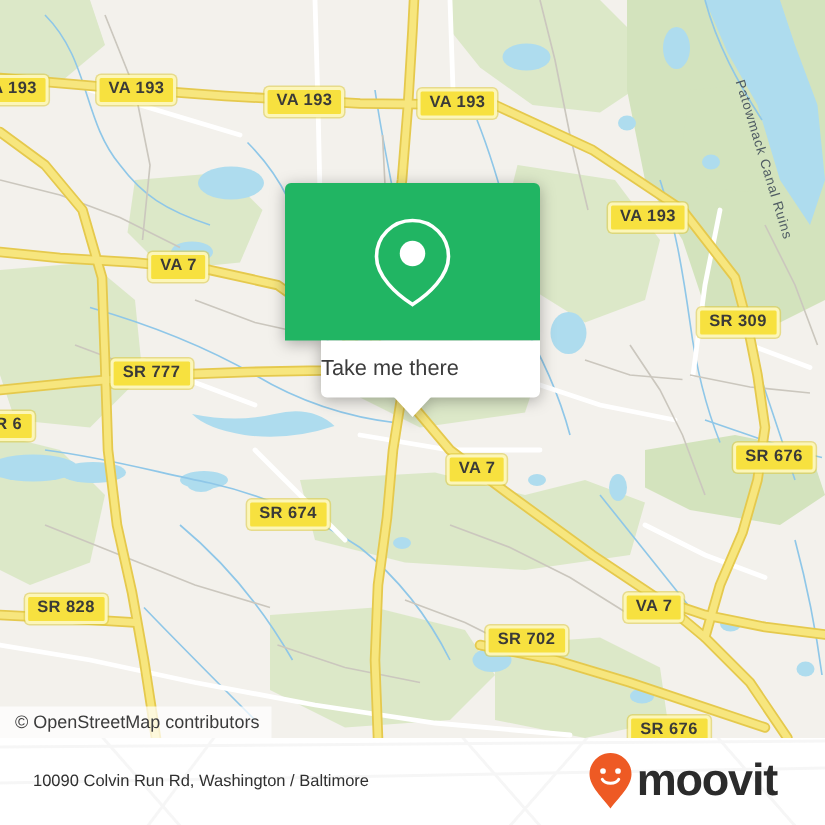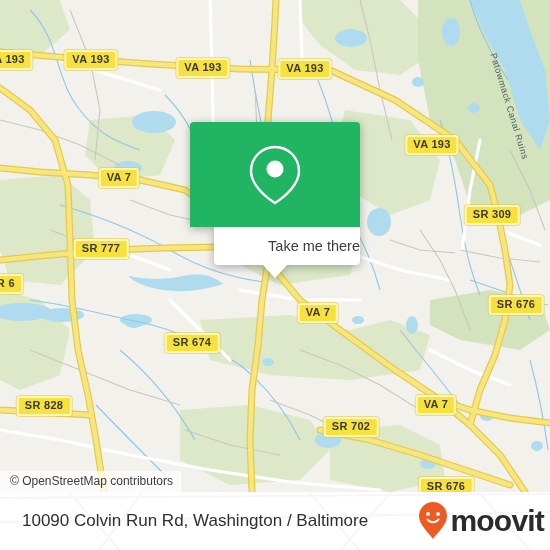--- a/index.html
+++ b/index.html
@@ -50,21 +50,21 @@
     filter:drop-shadow(0 2px 5px rgba(0,0,0,.30));
   }
   #popup-head{
     height:105px;
     background:#21B563;
     border-radius:4px 4px 0 0;
     display:flex;align-items:center;justify-content:center;
   }
   #popup-foot{
     height:38px;background:#ffffff;border-radius:0 0 4px 4px;
-    display:flex;align-items:center;justify-content:flex-end;
+    display:flex;align-items:center;justify-content:flex-start;
     color:#3c3c3c;font-size:14.5px;margin-left:24px;
   }
   #popup-tail{
     position:absolute;left:50%;bottom:-13px;transform:translateX(-50%);
     width:0;height:0;
     border-left:13px solid transparent;
     border-right:13px solid transparent;
     border-top:14px solid #ffffff;
   }
 
@@ -79,24 +79,24 @@
 
   
   #footer{
     position:absolute;left:0;top:492px;width:550px;height:58px;
     background:#ffffff;overflow:hidden;
   }
   #footer-deco{position:absolute;left:0;top:0;width:550px;height:58px;opacity:.55;}
   #footer-title{
     position:absolute;left:22px;top:0;height:58px;
     display:flex;align-items:center;
-    font-size:17px;color:#2f2f2f;white-space:nowrap;
+    font-size:11px;color:#2f2f2f;white-space:nowrap;
   }
   #logo{
-    position:absolute;right:6px;top:0;height:58px;
+    position:absolute;right:32px;top:0;height:58px;
     display:flex;align-items:center;gap:2px;
   }
   #logo-text{
     font-size:30px;font-weight:bold;color:#2b2b2b;letter-spacing:-.8px;
     line-height:30px;
   }
 </style>
 </head>
 <body>
 

